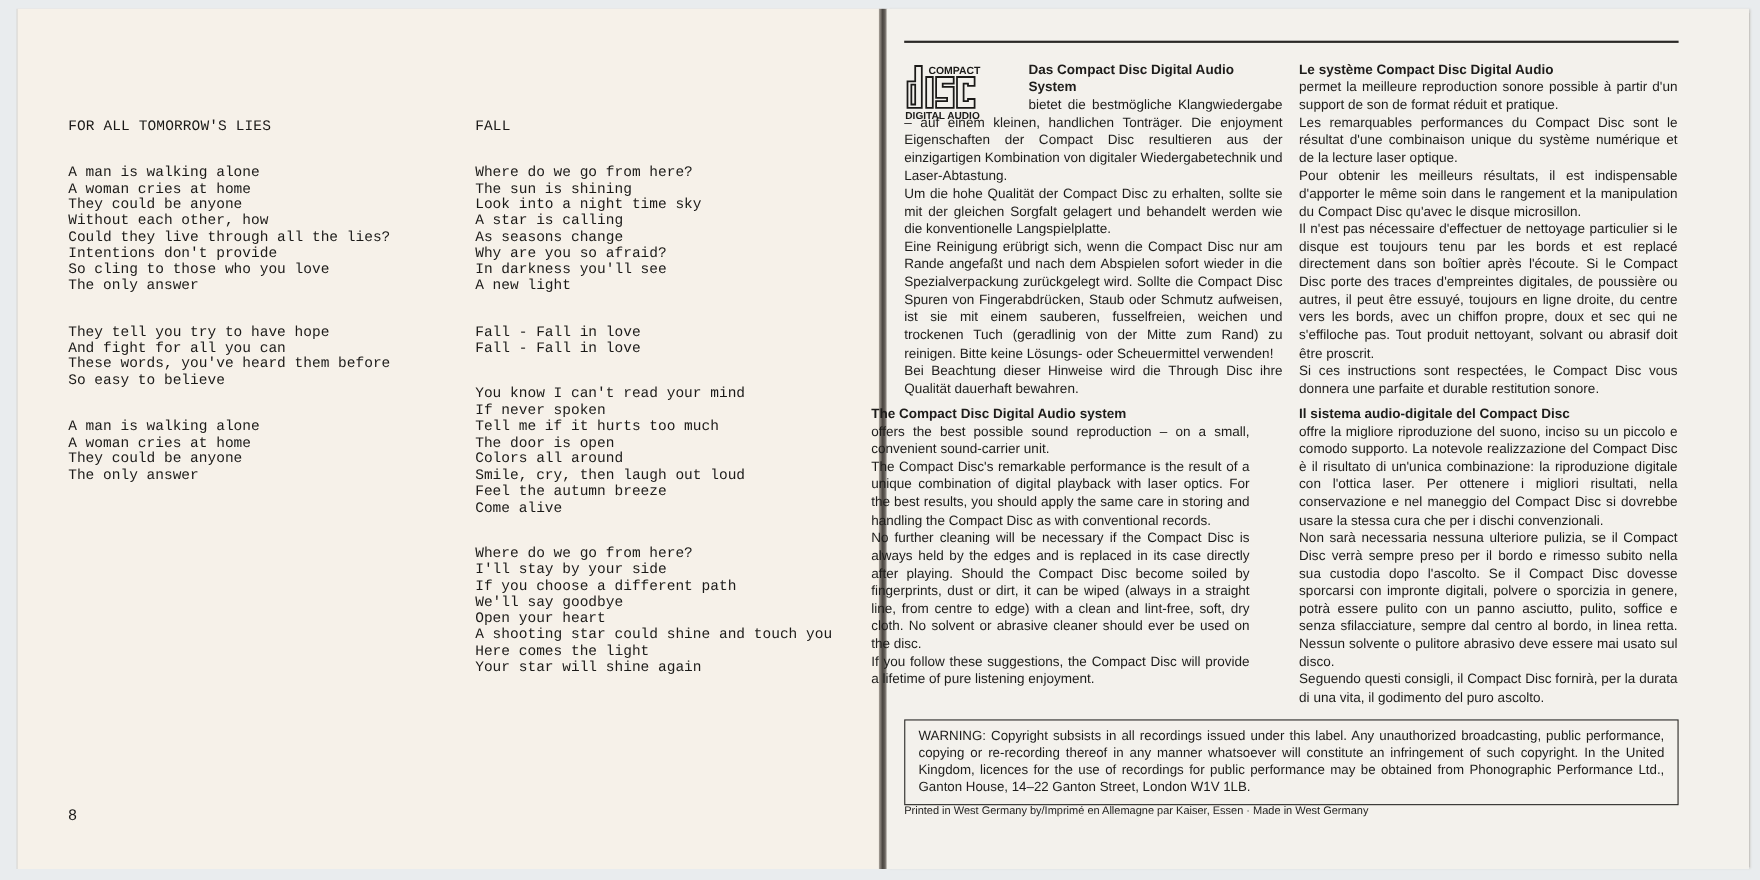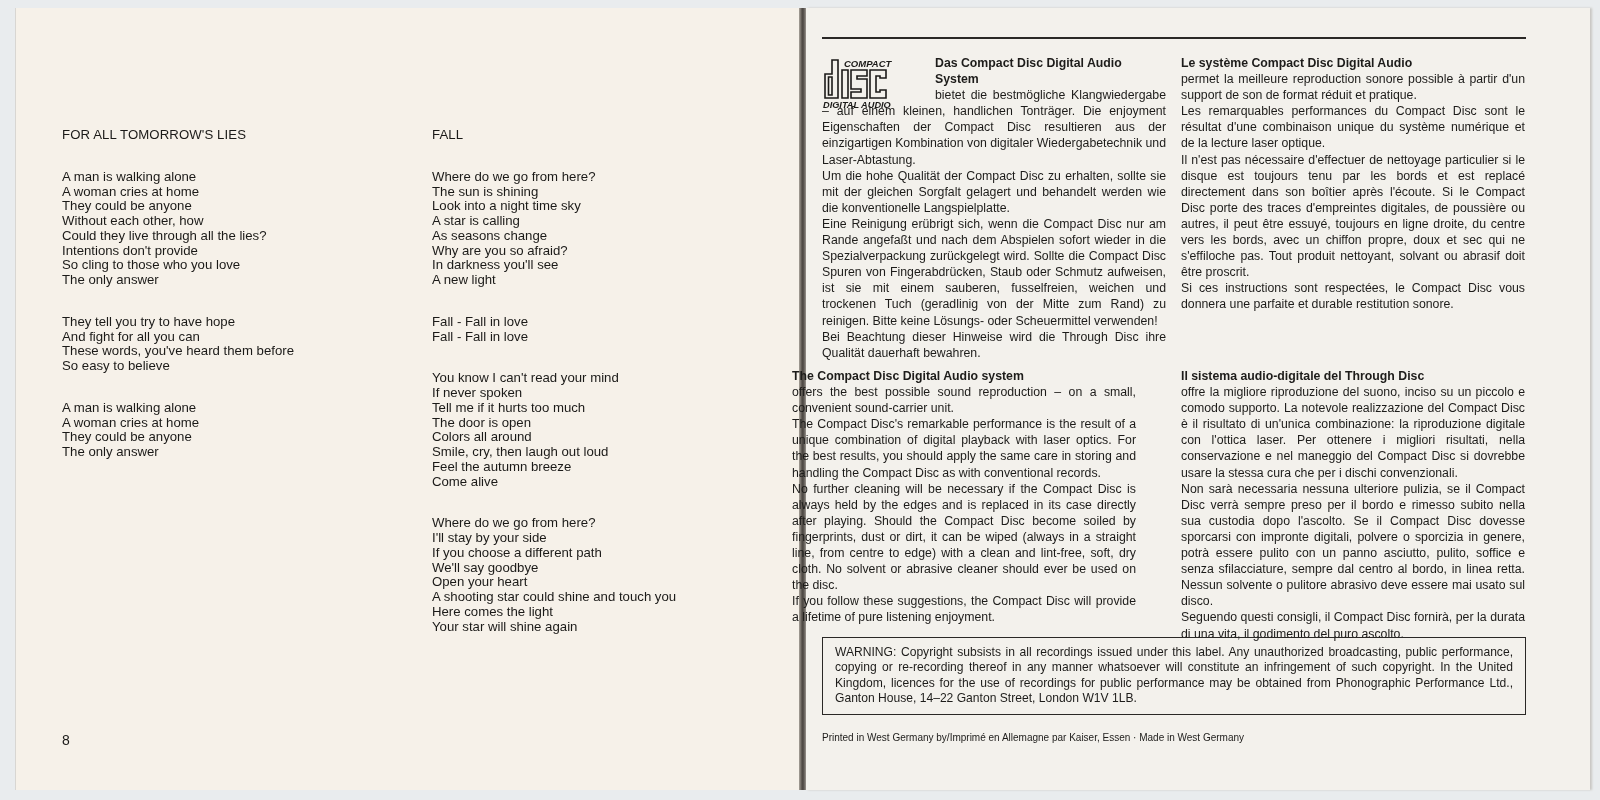--- a/index.html
+++ b/index.html
@@ -15,49 +15,50 @@
       background: #f4f0e9;
       box-sizing: border-box;
     }
     .page-left { left: 16px; width: 785px; background: #f6f1e9; box-shadow: -1px 0 0 #d8d6d2; }
     .page-right { left: 806px; width: 784px; background: #f3f1ec; box-shadow: 2px 0 2px #c9c7c3; }
     .spine {
       position: absolute; left: 799px; top: 8px; width: 8px; height: 782px;
       background: linear-gradient(90deg, #a9a39a 0%, #4d4843 40%, #5a5550 60%, #b6b1aa 100%);
     }
     .lyric-col {
-      position: absolute; top: 128px;
+      position: absolute; top: 108px;
       font-size: 13.2px; line-height: 14.75px;
       white-space: nowrap;
+      font-family: Liberation Mono, monospace;
     }
     .lyric-col.c1 { left: 62px; }
     .lyric-col.c2 { left: 432px; }
     .song-title { margin: 0 0 6px 0; font-size: 13.2px; font-weight: normal; letter-spacing: 0.1px; }
     .stanza { margin-bottom: 5px; margin-top: 27px; }
     .line { display: block; }
     .page-number { position: absolute; left: 62px; top: 732px; font-size: 14px; }
 
     .top-rule { position: absolute; left: 822px; top: 37px; width: 704px; height: 2px; background: #2a2826; }
-    .cd-logo { position: absolute; left: 822px; top: 58px; width: 80px; height: 52px; font-style: italic; }
+    .cd-logo { position: absolute; left: 822px; top: 58px; width: 80px; height: 52px; }
     .cd-logo svg { width: 80px; height: 52px; display: block; }
 
     .text-block {
       position: absolute; font-size: 12.3px; line-height: 16.1px;
       text-align: justify; width: 344px; color: #1d1c1a;
     }
     .text-block p { margin: 0; }
     .text-block .heading { font-weight: bold; text-align: left; }
     .de { left: 822px; top: 55px; }
     .de .indent { margin-left: 90px; display:block;padding-left:23px; }
     .fr { left: 1181px; top: 55px; }
     .en { left: 792px; top: 368px; }
     .it { left: 1181px; top: 368px; }
 
     .warning-box {
-      position: absolute; left: 822px; top: 637px; width: 704px; height: 78px;
+      position: absolute; left: 822px; top: 654px; width: 704px; height: 78px;
       border: 1.6px solid #2a2826; box-sizing: border-box;
       padding: 7px 12px 16px 12px;
       font-size: 12.1px; line-height: 15.4px; text-align: justify; color: #1d1c1a;
       font-stretch: condensed;
     }
     .printed { position: absolute; left: 822px; top: 732px; font-size: 10px; color: #1d1c1a; }
   </style>
 </head>
 <body>
 
@@ -152,34 +153,35 @@
   <p style="text-indent: 90px;"><span class="indent" style="text-indent: 0px; display: inline; margin-left: 0px;">bietet die bestmögliche Klangwiedergabe – auf einem kleinen, handlichen Tonträger. Die enjoyment Eigenschaften der Compact Disc resultieren aus der einzigartigen Kombination von digitaler Wiedergabetechnik und Laser-Abtastung.</span></p>
   <p>Um die hohe Qualität der Compact Disc zu erhalten, sollte sie mit der gleichen Sorgfalt gelagert und behandelt werden wie die konventionelle Langspielplatte.</p>
   <p>Eine Reinigung erübrigt sich, wenn die Compact Disc nur am Rande angefaßt und nach dem Abspielen sofort wieder in die Spezialverpackung zurückgelegt wird. Sollte die Compact Disc Spuren von Fingerabdrücken, Staub oder Schmutz aufweisen, ist sie mit einem sauberen, fusselfreien, weichen und trockenen Tuch (geradlinig von der Mitte zum Rand) zu reinigen. Bitte keine Lösungs- oder Scheuermittel verwenden!</p>
   <p>Bei Beachtung dieser Hinweise wird die Through Disc ihre Qualität dauerhaft bewahren.</p>
 </div>
 
 <div class="text-block fr">
   <p class="heading">Le système Compact Disc Digital Audio</p>
   <p>permet la meilleure reproduction sonore possible à partir d'un support de son de format réduit et pratique.</p>
   <p>Les remarquables performances du Compact Disc sont le résultat d'une combinaison unique du système numérique et de la lecture laser optique.</p>
+  <p>Pour obtenir les meilleurs résultats, il est indispensable d'apporter le même soin dans le rangement et la manipulation du Compact Disc qu'avec le disque microsillon.</p>
   <p>Il n'est pas nécessaire d'effectuer de nettoyage particulier si le disque est toujours tenu par les bords et est replacé directement dans son boîtier après l'écoute. Si le Compact Disc porte des traces d'empreintes digitales, de poussière ou autres, il peut être essuyé, toujours en ligne droite, du centre vers les bords, avec un chiffon propre, doux et sec qui ne s'effiloche pas. Tout produit nettoyant, solvant ou abrasif doit être proscrit.</p>
   <p>Si ces instructions sont respectées, le Compact Disc vous donnera une parfaite et durable restitution sonore.</p>
 </div>
 
 <div class="text-block en">
   <p class="heading">The Compact Disc Digital Audio system</p>
   <p>offers the best possible sound reproduction – on a small, convenient sound-carrier unit.</p>
   <p>The Compact Disc's remarkable performance is the result of a unique combination of digital playback with laser optics. For the best results, you should apply the same care in storing and handling the Compact Disc as with conventional records.</p>
   <p>No further cleaning will be necessary if the Compact Disc is always held by the edges and is replaced in its case directly after playing. Should the Compact Disc become soiled by fingerprints, dust or dirt, it can be wiped (always in a straight line, from centre to edge) with a clean and lint-free, soft, dry cloth. No solvent or abrasive cleaner should ever be used on the disc.</p>
   <p>If you follow these suggestions, the Compact Disc will provide a lifetime of pure listening enjoyment.</p>
 </div>
 
 <div class="text-block it">
-  <p class="heading">Il sistema audio-digitale del Through Disc</p>
+  <p class="heading">Il sistema audio-digitale del Compact Disc</p>
   <p>offre la migliore riproduzione del suono, inciso su un piccolo e comodo supporto. La notevole realizzazione del Compact Disc è il risultato di un'unica combinazione: la riproduzione digitale con l'ottica laser. Per ottenere i migliori risultati, nella conservazione e nel maneggio del Compact Disc si dovrebbe usare la stessa cura che per i dischi convenzionali.</p>
   <p>Non sarà necessaria nessuna ulteriore pulizia, se il Compact Disc verrà sempre preso per il bordo e rimesso subito nella sua custodia dopo l'ascolto. Se il Compact Disc dovesse sporcarsi con impronte digitali, polvere o sporcizia in genere, potrà essere pulito con un panno asciutto, pulito, soffice e senza sfilacciature, sempre dal centro al bordo, in linea retta. Nessun solvente o pulitore abrasivo deve essere mai usato sul disco.</p>
   <p>Seguendo questi consigli, il Compact Disc fornirà, per la durata di una vita, il godimento del puro ascolto.</p>
 </div>
 
 <div class="warning-box">
   <span>WARNING: Copyright subsists in all recordings issued under this label. Any unauthorized broadcasting, public performance, copying or re-recording thereof in any manner whatsoever will constitute an infringement of such copyright. In the United Kingdom, licences for the use of recordings for public performance may be obtained from Phonographic Performance Ltd., Ganton House, 14–22 Ganton Street, London W1V 1LB.</span>
 </div>
 
 <div class="printed">Printed in West Germany by/Imprimé en Allemagne par Kaiser, Essen · Made in West Germany</div>

